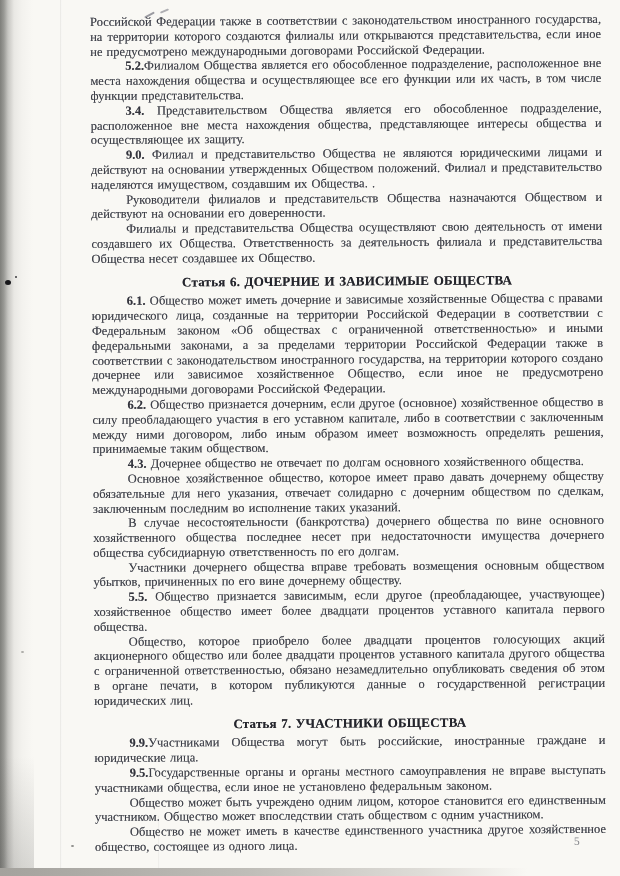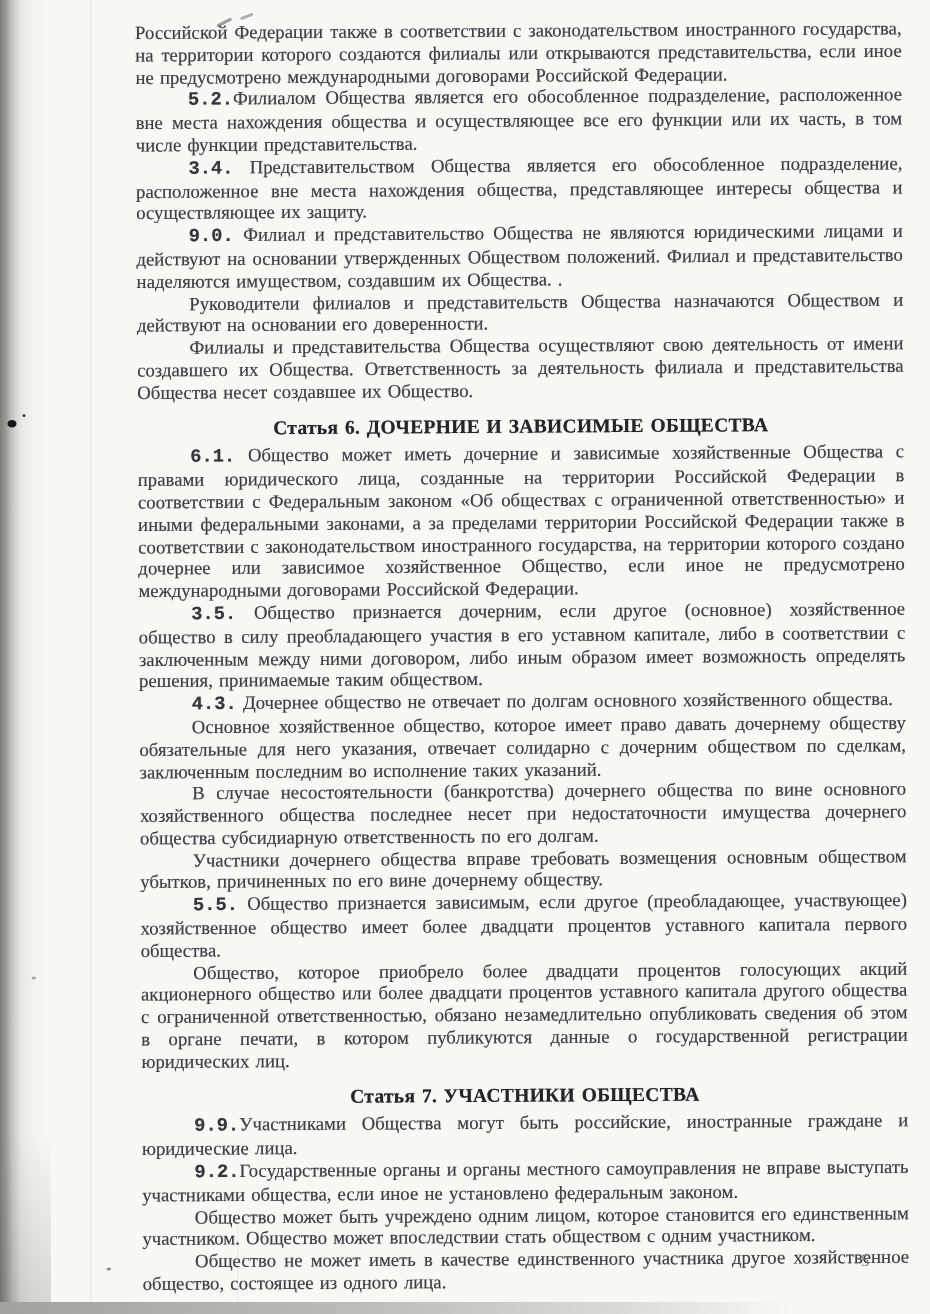--- a/index.html
+++ b/index.html
@@ -55,21 +55,21 @@
   .sheet p.body{text-indent:35px;}
   .sheet p.continuation{text-indent:0;}
   .sheet p.heading{
     text-align:center;text-indent:0;
     font-weight:bold;color:var(--heading);
     font-size:13px;
     margin:9px 0 4px 0;
     letter-spacing:.2px;
     text-shadow:0 0 .5px rgba(36,37,44,.6);
   }
-  .sheet b{font-weight:bold;color:#34353e;font-family:Liberation Mono, monospace;}
+  .sheet b{font-weight:bold;color:#34353e;}
   .page-number{
     position:absolute;left:574px;top:835px;
     font-size:11.5px;color:var(--pagenum);
     transform:rotate(-1deg);
   }
   
   .ink-dot{position:absolute;border-radius:50%;background:#17171a;}
   .dot-a{left:5px;top:280px;width:6px;height:5px;}
   .dot-b{left:15px;top:276px;width:2px;height:2px;background:#3a3a3e;}
   .pen-mark{position:absolute;height:2px;background:#9b9ba1;border-radius:1px;}
@@ -96,27 +96,27 @@
 
 <div class="sheet">
     <p class="continuation">Российской Федерации также в соответствии с законодательством иностранного государства, на территории которого создаются филиалы или открываются представительства, если иное не предусмотрено международными договорами Российской Федерации.</p>
     <p class="body"><b>5.2.</b>Филиалом Общества является его обособленное подразделение, расположенное вне места нахождения общества и осуществляющее все его функции или их часть, в том числе функции представительства.</p>
     <p class="body"><b>3.4.</b> Представительством Общества является его обособленное подразделение, расположенное вне места нахождения общества, представляющее интересы общества и осуществляющее их защиту.</p>
     <p class="body"><b>9.0.</b> Филиал и представительство Общества не являются юридическими лицами и действуют на основании утвержденных Обществом положений. Филиал и представительство наделяются имуществом, создавшим их Общества. .</p>
     <p class="body">Руководители филиалов и представительств Общества назначаются Обществом и действуют на основании его доверенности.</p>
     <p class="body">Филиалы и представительства Общества осуществляют свою деятельность от имени создавшего их Общества. Ответственность за деятельность филиала и представительства Общества несет создавшее их Общество.</p>
     <p class="heading">Статья 6. ДОЧЕРНИЕ И ЗАВИСИМЫЕ ОБЩЕСТВА</p>
     <p class="body"><b>6.1.</b> Общество может иметь дочерние и зависимые хозяйственные Общества с правами юридического лица, созданные на территории Российской Федерации в соответствии с Федеральным законом «Об обществах с ограниченной ответственностью» и иными федеральными законами, а за пределами территории Российской Федерации также в соответствии с законодательством иностранного государства, на территории которого создано дочернее или зависимое хозяйственное Общество, если иное не предусмотрено международными договорами Российской Федерации.</p>
-    <p class="body"><b>3.5.</b> Общество признается дочерним, если другое (основное) хозяйственное общество в силу преобладающего участия в его уставном капитале, либо в соответствии с заключенным между ними договором, либо иным образом имеет возможность определять решения, принимаемые таким обществом.</p>
+    <p class="body"><b>6.2.</b> Общество признается дочерним, если другое (основное) хозяйственное общество в силу преобладающего участия в его уставном капитале, либо в соответствии с заключенным между ними договором, либо иным образом имеет возможность определять решения, принимаемые таким обществом.</p>
     <p class="body"><b>4.3.</b> Дочернее общество не отвечает по долгам основного хозяйственного общества.</p>
     <p class="body">Основное хозяйственное общество, которое имеет право давать дочернему обществу обязательные для него указания, отвечает солидарно с дочерним обществом по сделкам, заключенным последним во исполнение таких указаний.</p>
     <p class="body">В случае несостоятельности (банкротства) дочернего общества по вине основного хозяйственного общества последнее несет при недостаточности имущества дочернего общества субсидиарную ответственность по его долгам.</p>
     <p class="body">Участники дочернего общества вправе требовать возмещения основным обществом убытков, причиненных по его вине дочернему обществу.</p>
     <p class="body"><b>5.5.</b> Общество признается зависимым, если другое (преобладающее, участвующее) хозяйственное общество имеет более двадцати процентов уставного капитала первого общества.</p>
     <p class="body">Общество, которое приобрело более двадцати процентов голосующих акций акционерного общество или более двадцати процентов уставного капитала другого общества с ограниченной ответственностью, обязано незамедлительно опубликовать сведения об этом в органе печати, в котором публикуются данные о государственной регистрации юридических лиц.</p>
     <p class="heading">Статья 7. УЧАСТНИКИ ОБЩЕСТВА</p>
     <p class="body"><b>9.9.</b>Участниками Общества могут быть российские, иностранные граждане и юридические лица.</p>
-    <p class="body"><b>9.2.</b>Государственные органы и органы местного самоуправления не вправе выступать участниками общества, если иное не установлено федеральным законом.</p>
+    <p class="body"><b>9.5.</b>Государственные органы и органы местного самоуправления не вправе выступать участниками общества, если иное не установлено федеральным законом.</p>
     <p class="body">Общество может быть учреждено одним лицом, которое становится его единственным участником. Общество может впоследствии стать обществом с одним участником.</p>
     <p class="body">Общество не может иметь в качестве единственного участника другое хозяйственное общество, состоящее из одного лица.</p>
   </div>
 
 <div class="page-number">5</div>
 
 </body></html>

